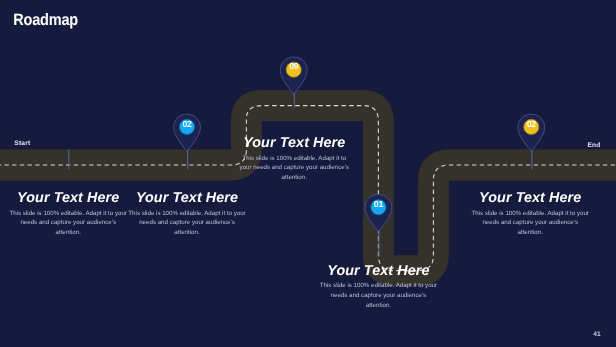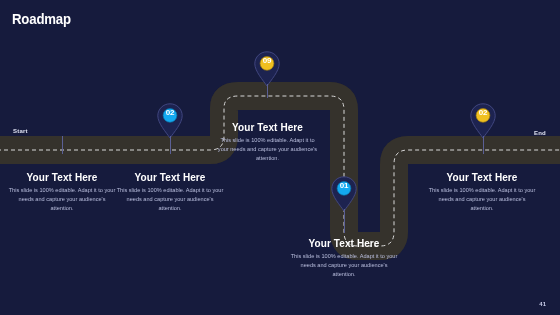--- a/index.html
+++ b/index.html
@@ -89,26 +89,27 @@
     width: 1px;
     background: #5b6096;
   }
 
   
   .text-block {
     position: absolute;
     text-align: center;
   }
   .text-block .tb-title {
-    font-size: 10px;
+    font-size: 13px;
     font-weight: bold;
     color: #ffffff;
     margin-bottom: 3px;
     letter-spacing: 0.1px;
     font-family: "Liberation Sans Narrow", "Liberation Sans", sans-serif;
+    font-style: italic;
   }
   .text-block .tb-body {
     font-size: 5.6px;
     line-height: 9px;
     color: #b9bedd;
   }
 
   
   #page-number {
     position: absolute;

